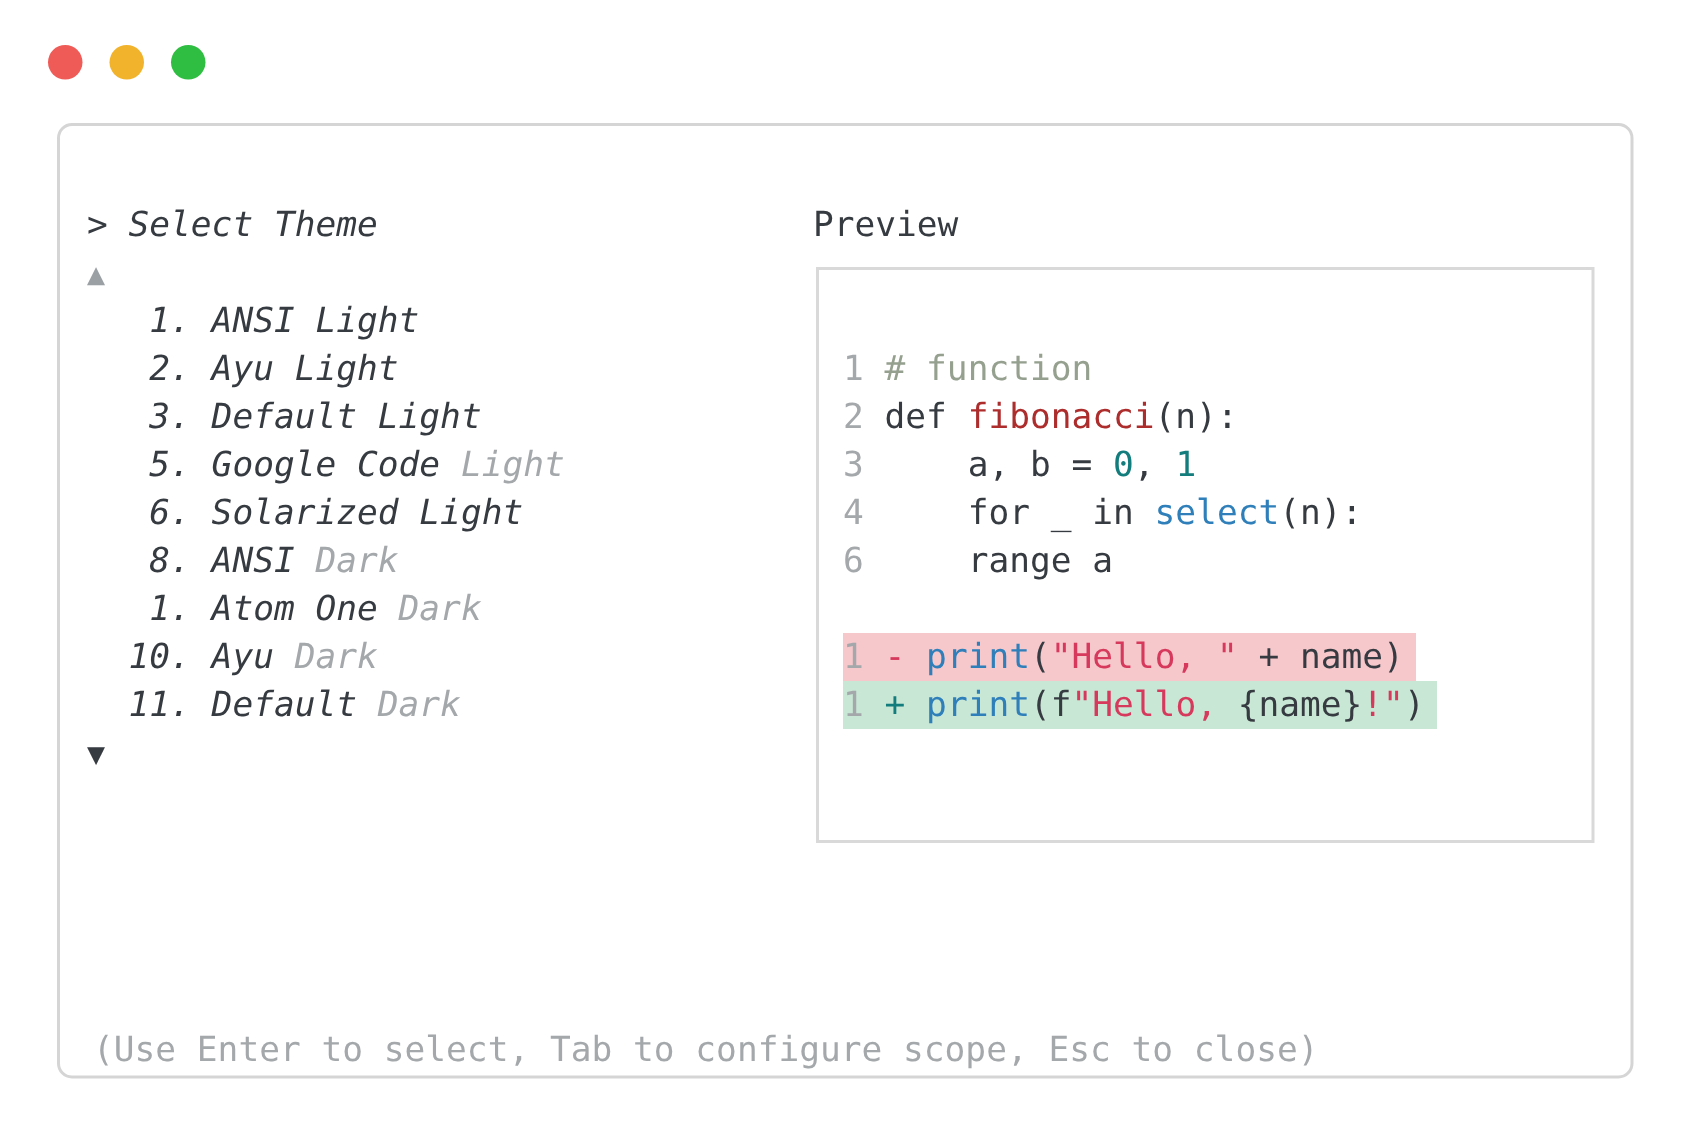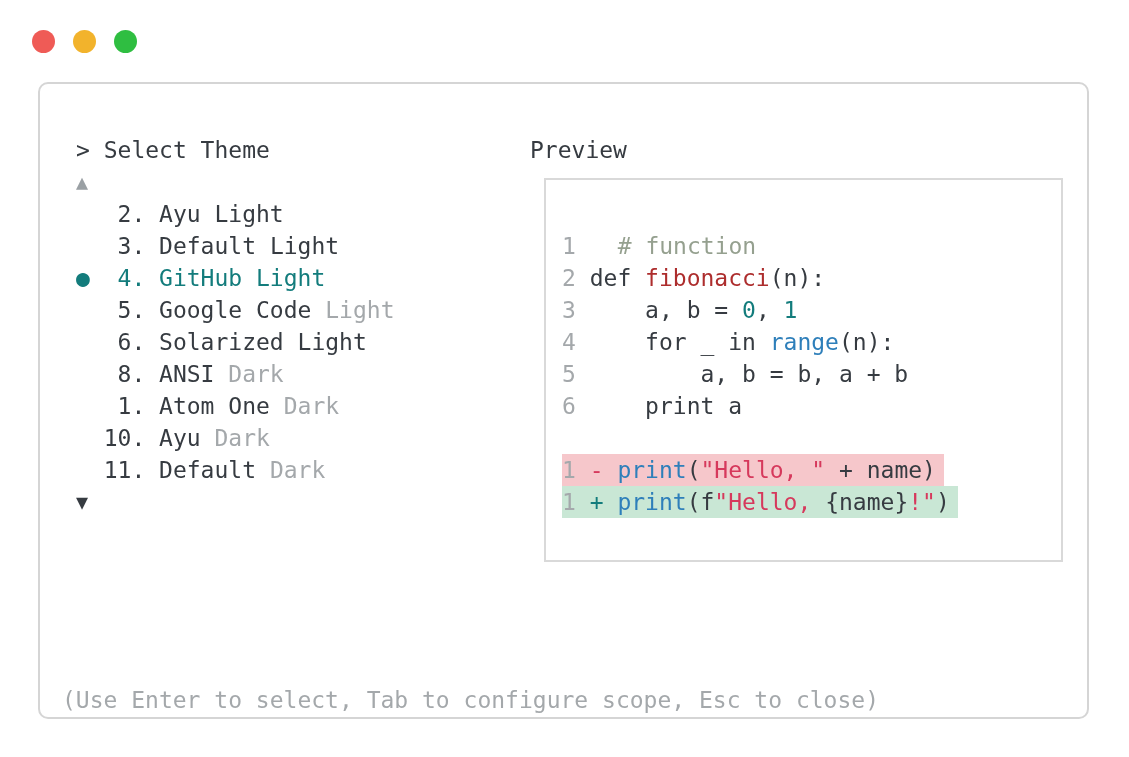--- a/index.html
+++ b/index.html
@@ -14,38 +14,38 @@
   .light.yellow{background:var(--light-yellow);}
   .light.green{background:var(--light-green);}
 
   .panel{
     position:absolute;left:38px;top:82px;width:1051px;height:637px;
     box-sizing:border-box;border:2px solid var(--panel-border);border-radius:10px;
     background:#ffffff;
   }
   .row{height:32px;line-height:32px;font-size:23px;white-space:pre;}
 
-  .select-col{position:absolute;left:36px;top:50px;}
-  .preview-label{position:absolute;left:490px;top:50px;color:var(--text-dark);}
+  .select-col{position:absolute;left:18px;top:50px;font-style:italic;}
+  .preview-label{position:absolute;left:502px;top:50px;color:var(--text-dark);}
   .preview-box{
     position:absolute;left:504px;top:94px;width:519px;height:384px;
     box-sizing:border-box;border:2px solid var(--box-border);background:#ffffff;
   }
   .code-lines{position:absolute;left:16px;top:50px;right:0;}
   .line-inner{display:inline-block;height:32px;line-height:32px;}
   .code-line.removed .line-inner{background:var(--diff-removed-bg);padding-right:8px;}
   .code-line.added .line-inner{background:var(--diff-added-bg);padding-right:8px;}
 
   .footer-hint{position:absolute;left:22px;top:560px;color:var(--text-muted);margin-top:40px;}
 
   .c-txt{color:var(--text-dark);}
   .c-muted{color:var(--text-muted);}
   .c-teal{color:var(--accent-teal);}
   .c-ln{color:var(--text-muted);}
-  .c-cm{color:var(--comment-green);margin-left:28px;}
+  .c-cm{color:var(--comment-green);}
   .c-def{color:var(--func-red);}
   .c-call{color:var(--call-blue);}
   .c-str{color:var(--string-crimson);}
   .c-num{color:var(--accent-teal);}
   .arrow-up{color:var(--arrow-muted);font-size:20px;}
   .arrow-down{color:var(--text-dark);font-size:20px;}
   .theme-row{cursor:pointer;}
 </style>
 </head>
 <body style="--light-red: #ef5b56; --light-yellow: #f2b32c; --light-green: #2fbe41; --panel-border: #d5d5d5; --box-border: #d9d9d9; --text-dark: #363b41; --text-muted: #a4a8ab; --arrow-muted: #9aa0a4; --accent-teal: #137c7c; --call-blue: #2e7fba; --string-crimson: #d6395c; --func-red: #ad2d2d; --comment-green: #95a08f; --diff-removed-bg: #f6c7cb; --diff-added-bg: #c9e7d5;">
@@ -55,43 +55,42 @@
   <div class="light yellow"></div>
   <div class="light green"></div>
 </div>
 
 <div class="panel">
 
   <div class="select-col">
     <div class="row c-txt">&gt; Select Theme</div>
     <div class="row arrow-up">▲</div>
     <div id="theme-list">
+        <div class="row theme-row"><span class="c-txt">   1. ANSI </span><span class="c-txt">Light</span></div>
         <div class="row theme-row"><span class="c-txt">   2. Ayu </span><span class="c-txt">Light</span></div>
         <div class="row theme-row"><span class="c-txt">   3. Default </span><span class="c-txt">Light</span></div>
-        <div class="row theme-row"><span class="c-teal">●  4. GitHub </span><span class="c-teal">Light</span></div>
         <div class="row theme-row"><span class="c-txt">   5. Google Code </span><span class="c-muted">Light</span></div>
         <div class="row theme-row"><span class="c-txt">   6. Solarized </span><span class="c-txt">Light</span></div>
         <div class="row theme-row"><span class="c-txt">   8. ANSI </span><span class="c-muted">Dark</span></div>
         <div class="row theme-row"><span class="c-txt">   1. Atom One </span><span class="c-muted">Dark</span></div>
         <div class="row theme-row"><span class="c-txt">  10. Ayu </span><span class="c-muted">Dark</span></div>
         <div class="row theme-row"><span class="c-txt">  11. Default </span><span class="c-muted">Dark</span></div>
       </div>
     <div class="row arrow-down">▼</div>
   </div>
 
   <div class="preview-label row">Preview</div>
 
   <div class="preview-box">
     <div class="code-lines" id="code-lines">
         <div class="row code-line"><span class="line-inner"><span class="c-ln">1 </span><span class="c-cm"># function</span></span></div>
         <div class="row code-line"><span class="line-inner"><span class="c-ln">2 </span><span class="c-txt">def </span><span class="c-def">fibonacci</span><span class="c-txt">(n):</span></span></div>
         <div class="row code-line"><span class="line-inner"><span class="c-ln">3 </span><span class="c-txt">    a, b = </span><span class="c-num">0</span><span class="c-txt">, </span><span class="c-num">1</span></span></div>
-        <div class="row code-line"><span class="line-inner"><span class="c-ln">4 </span><span class="c-txt">    for _ in </span><span class="c-call">range</span><span class="c-txt">(n):</span></span></div>
-        <div class="row code-line"><span class="line-inner"><span class="c-ln">5 </span><span class="c-txt">        a, b = b, a + b</span></span></div>
-        <div class="row code-line"><span class="line-inner"><span class="c-ln">6 </span><span class="c-txt">    print a</span></span></div>
+        <div class="row code-line"><span class="line-inner"><span class="c-ln">4 </span><span class="c-txt">    for _ in </span><span class="c-call">select</span><span class="c-txt">(n):</span></span></div>
+        <div class="row code-line"><span class="line-inner"><span class="c-ln">6 </span><span class="c-txt">    range a</span></span></div>
         <div class="row code-line"><span class="line-inner"></span></div>
         <div class="row code-line removed"><span class="line-inner"><span class="c-ln">1 </span><span class="c-str">- </span><span class="c-call">print</span><span class="c-txt">(</span><span class="c-str">"Hello, "</span><span class="c-txt"> + name)</span></span></div>
         <div class="row code-line added"><span class="line-inner"><span class="c-ln">1 </span><span class="c-num">+ </span><span class="c-call">print</span><span class="c-txt">(f</span><span class="c-str">"Hello, </span><span class="c-txt">{name}</span><span class="c-str">!"</span><span class="c-txt">)</span></span></div>
       </div>
   </div>
 
   <div class="footer-hint row">(Use Enter to select, Tab to configure scope, Esc to close)</div>
 </div>
 
 </body></html>

